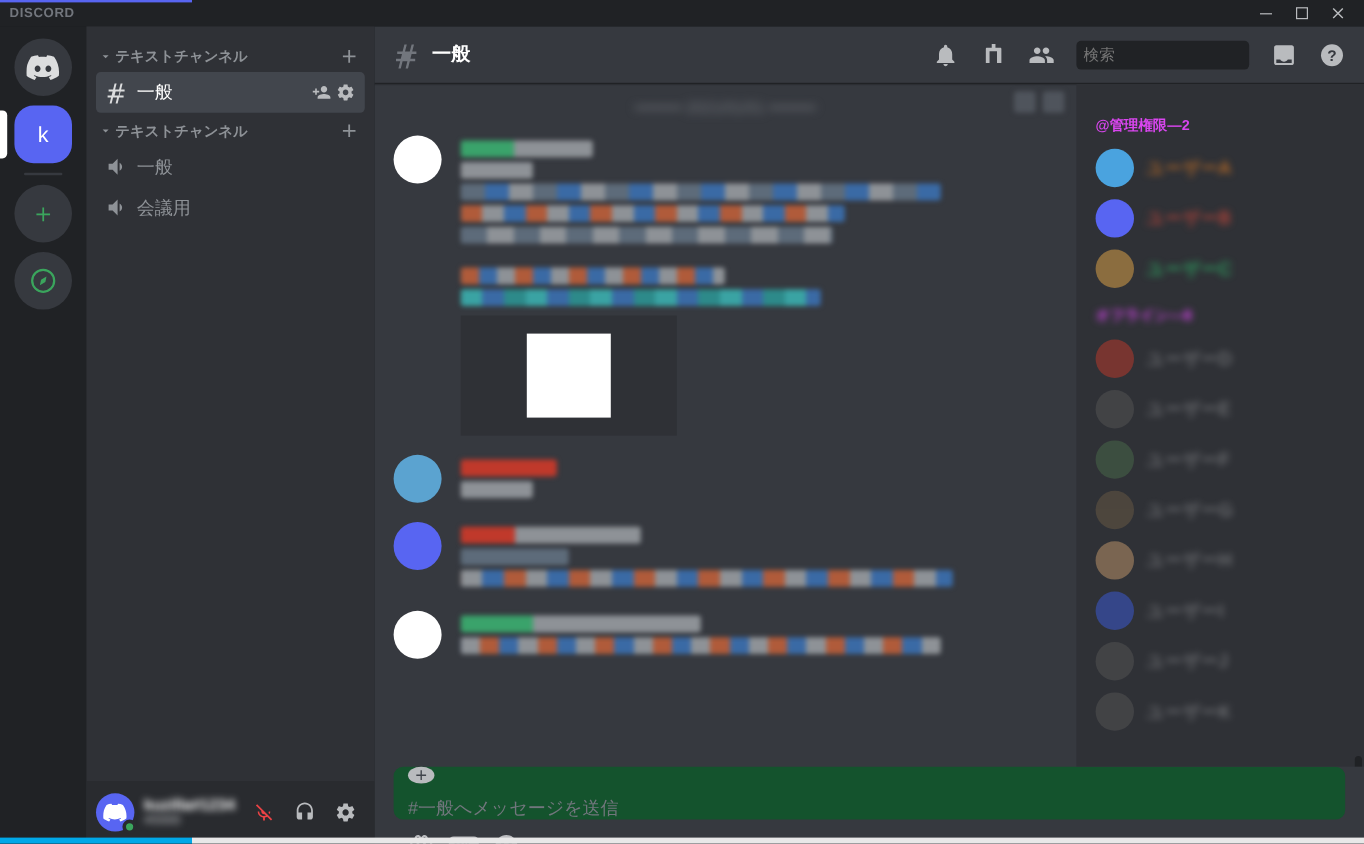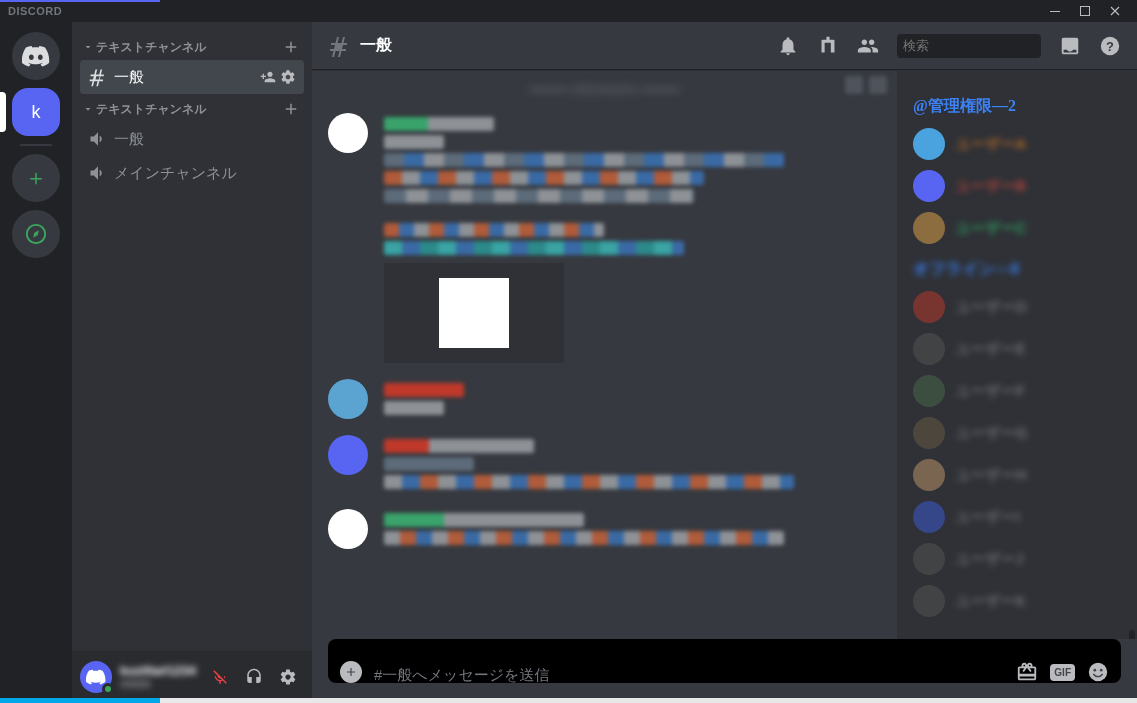--- a/index.html
+++ b/index.html
@@ -71,32 +71,32 @@
 .msg{ display:flex; gap:16px; padding:8px 0;}
 .msg .mav{width:40px;height:40px;border-radius:50%;flex-shrink:0;}
 .msg .mbody{flex:1;}
 .blurstrip{height:14px;border-radius:2px;margin:4px 0;filter:blur(2px);}
 .msg-actions{position:absolute;top:6px;right:10px;display:flex;gap:6px;filter:blur(2px);}
 .msg-actions span{width:18px;height:18px;background:#4f545c;border-radius:3px;display:inline-block;}
 .attach{width:180px;height:100px;background:#2f3136;margin-top:8px;display:flex;align-items:center;justify-content:center;}
 .attach .qr{width:70px;height:70px;background:#fff;}
 
 .composer{ margin:0 16px 20px 16px;}
-.cbox{ background:#000000; border-radius:8px; height:44px; display:flex; align-items:flex-end; padding:0 12px; gap:12px;}
+.cbox{ background:#14532d; border-radius:8px; height:44px; display:flex; align-items:flex-start; padding:0 12px; gap:12px;flex-direction:column;}
 .cbox .plus{width:22px;height:22px;border-radius:50%;background:#b9bbbe;display:flex;align-items:center;justify-content:center;cursor:pointer;}
 .cbox .plus svg{width:14px;height:14px;fill:#40444b;}
 .cbox input{flex:1;background:transparent;border:none;outline:none;color:#dcddde;font-size:15px;}
 .cbox input::placeholder{color:#72767d;}
 .cbox .ricons{display:flex;gap:12px;align-items:center;}
 .cbox .ricons svg{width:22px;height:22px;fill:#b9bbbe;cursor:pointer;}
 .gif{background:#b9bbbe;color:#40444b;font-size:10px;font-weight:800;padding:3px 4px;border-radius:4px;cursor:pointer;}
 
 
 .members{ width:240px; background:#2f3136; padding:16px 8px 0 16px; overflow:hidden; position:relative;}
-.role{ font-size:16px; font-weight:600; color:#3b82f6; margin:10px 0 6px 0;font-family:Liberation Serif, serif;}
+.role{ font-size:12px; font-weight:600; color:#d946ef; margin:10px 0 6px 0;}
 .mem{display:flex;align-items:center;gap:10px;height:42px;}
 .mem .mav{width:32px;height:32px;border-radius:50%;}
 .mem .mname{font-size:15px;font-weight:500;filter:blur(3px);}
 .members .scrollthumb{position:absolute;right:2px;top:560px;width:6px;height:60px;background:#202225;border-radius:3px;}
 
 .footbar{position:absolute;bottom:0;left:0;width:100%;height:5px;display:flex;}
 .footbar .seg1{width:160px;height:5px;background:#00a8e8;}
 .footbar .seg2{flex:1;height:5px;background:#e8e8e8;}
 </style>
 </head>
@@ -182,21 +182,21 @@
       <div class="ch-item">
         <svg class="ic" viewBox="0 0 24 24">
             <path d="M3 9v6h4l5 5V4L7 9H3zm13.5 3c0-1.77-1.02-3.29-2.5-4.03v8.05c1.48-.73 2.5-2.25 2.5-4.02z"></path>
           </svg>
         <span>一般</span>
       </div>
       <div class="ch-item">
         <svg class="ic" viewBox="0 0 24 24">
             <path d="M3 9v6h4l5 5V4L7 9H3zm13.5 3c0-1.77-1.02-3.29-2.5-4.03v8.05c1.48-.73 2.5-2.25 2.5-4.02z"></path>
           </svg>
-        <span>メインチャンネル</span>
+        <span>会議用</span>
       </div>
     </div>
 
     <div class="userbar">
       <div class="av">
         <svg viewBox="0 0 28 20">
             <path d="M23.02 1.38C21.22.56 19.31.02 17.33 0c-.24.43-.52 1.01-.71 1.47-2.11-.31-4.2-.31-6.27 0C10.16 1.01 9.87.43 9.63 0 7.65.02 5.74.56 3.94 1.38.36 6.73-.6 11.95.02 17.1c2.37 1.75 4.67 2.81 6.93 3.5.56-.76 1.05-1.57 1.48-2.42-.81-.3-1.58-.68-2.31-1.11.19-.14.38-.29.57-.44 4.45 2.06 9.28 2.06 13.68 0 .19.15.38.3.57.44-.73.43-1.51.81-2.32 1.11.43.85.93 1.66 1.48 2.42 2.26-.69 4.56-1.75 6.93-3.5.73-5.98-.8-11.15-3.99-15.72z" fill="#fff"></path>
           </svg>
         <div class="st"></div>
       </div>

